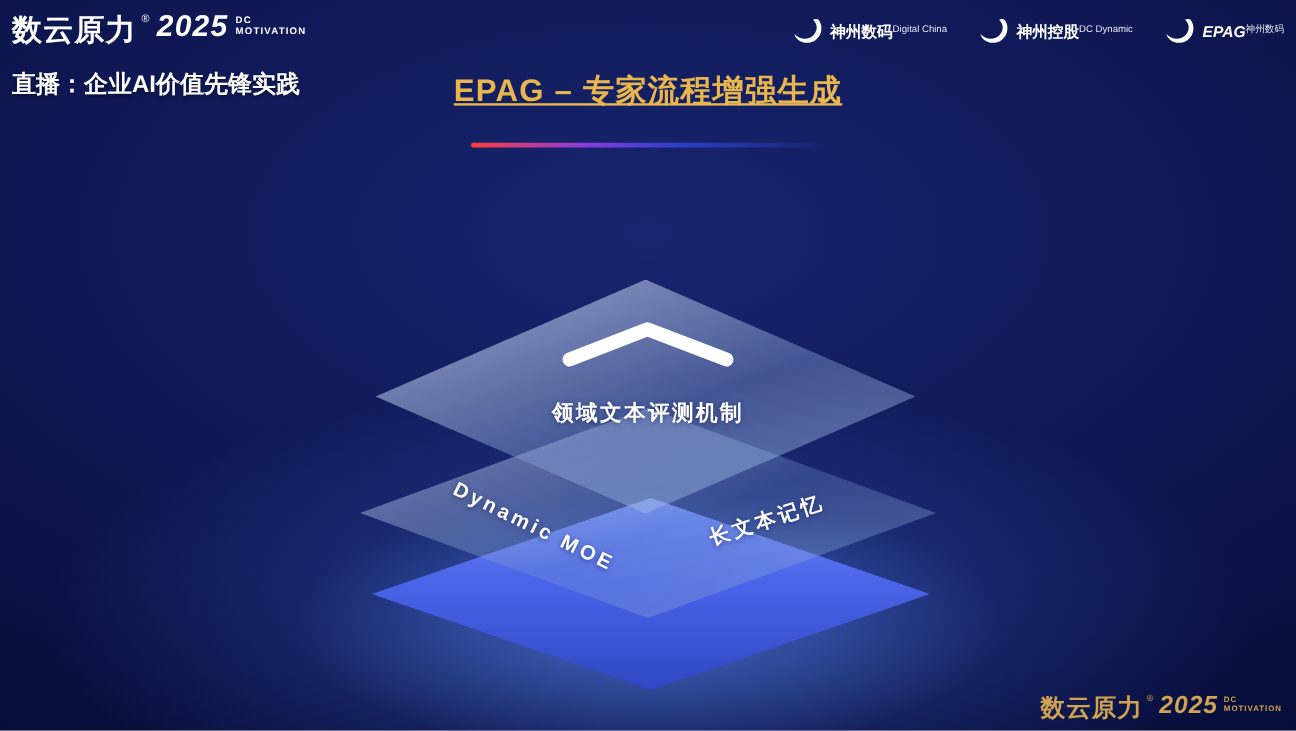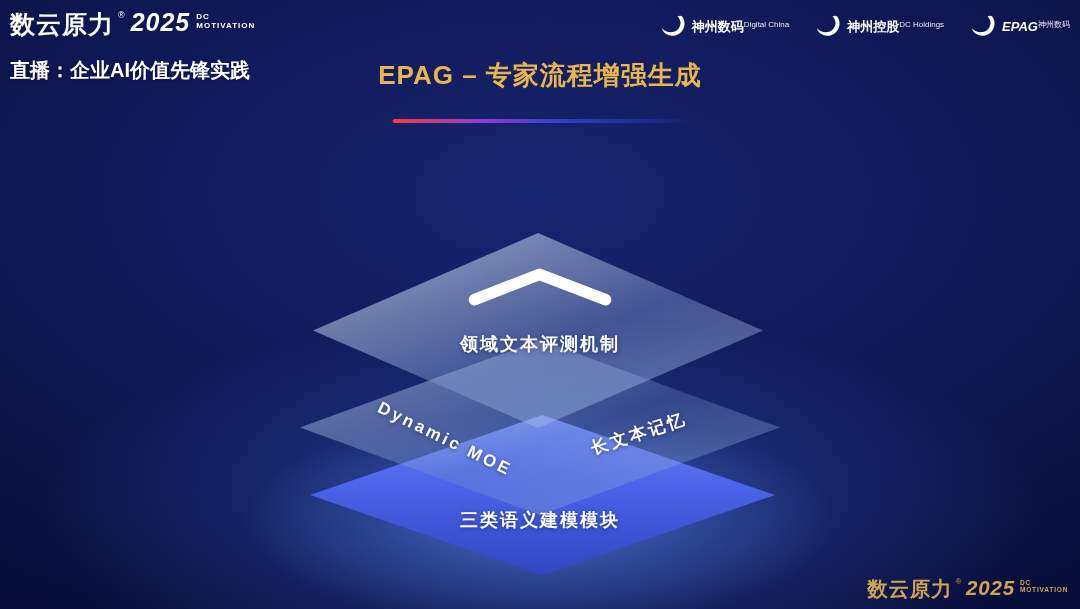--- a/index.html
+++ b/index.html
@@ -14,21 +14,21 @@
   .brand-reg{font-size:9px;margin-top:2px;}
   .brand-year{font-size:25px;font-weight:bold;font-style:italic;letter-spacing:1px;margin-left:2px;}
   .brand-tag{display:flex;flex-direction:column;font-size:8px;line-height:1.15;
     letter-spacing:1px;font-weight:bold;margin-top:4px;margin-left:2px;}
   .header-brand{position:absolute;left:10px;top:8px;}
   .footer-brand{position:absolute;right:12px;bottom:6px;color:#cfa352;transform:scale(.82);transform-origin:right bottom;}
   
   .live-label{position:absolute;left:10px;top:57px;font-size:20px;font-weight:bold;
     text-shadow:0 1px 3px rgba(0,0,0,.4);text-align:center;}
   .page-title{position:absolute;left:50%;top:58px;transform:translateX(-50%);
-    font-size:26px;font-weight:bold;letter-spacing:1px;color:#e8b64c;white-space:nowrap;}
+    font-size:26px;font-weight:bold;letter-spacing:1px;color:#e8b64c;white-space:nowrap;text-decoration:underline;}
   .partner-logos{position:absolute;right:10px;top:12px;display:flex;gap:26px;align-items:center;}
   .partner-logo{display:flex;align-items:center;gap:6px;}
   .partner-text{display:flex;line-height:1.15;}
   .partner-line1{font-size:13px;font-weight:bold;white-space:nowrap;}
   .partner-line2{font-size:8px;opacity:.9;white-space:nowrap;}
   .divider{position:absolute;left:50%;top:119px;transform:translateX(-50%);
     width:295px;height:4px;border-radius:2px;
     background:linear-gradient(90deg,#ff3c3c 0%,#8a3bdc 32%,#2a41c8 58%,rgba(30,60,160,0.08) 100%);}
   
   .main-title{position:absolute;top:151px;left:0;width:100%;text-align:center;
@@ -88,21 +88,21 @@
       </span>
     </div>
     <div class="partner-logo">
       <span>
         <svg width="26" height="26" viewBox="0 0 40 40">
             <path d="M34 7 C40 14 39 27 30 33 C20 40 6 36 3 25 C10 33 22 33 28 26 C34 19 32 12 27 7 C29 6 32 5 34 7 Z" fill="#ffffff"></path>
           </svg>
       </span>
       <span class="partner-text">
         <span class="partner-line1">神州控股</span>
-        <span class="partner-line2">DC Holdings</span>
+        <span class="partner-line2">DC Dynamic</span>
       </span>
     </div>
     <div class="partner-logo">
       <span>
         <svg width="26" height="26" viewBox="0 0 40 40">
             <path d="M34 7 C40 14 39 27 30 33 C20 40 6 36 3 25 C10 33 22 33 28 26 C34 19 32 12 27 7 C29 6 32 5 34 7 Z" fill="#ffffff"></path>
           </svg>
       </span>
       <span class="partner-text">
         <span class="partner-line1" style="font-style:italic;">EPAG</span>
@@ -122,21 +122,20 @@
 
     <div class="chevron">
       <svg width="160" height="50" viewBox="0 0 165 50">
         <path d="M15 38 L82 12 L150 38" stroke="#ffffff" stroke-width="12" fill="none" stroke-linecap="round" stroke-linejoin="round"></path>
       </svg>
     </div>
 
     <div class="layer-label label-top">领域文本评测机制</div>
     <div class="layer-label label-moe">Dynamic MOE</div>
     <div class="layer-label label-memory">长文本记忆</div>
-    <div class="layer-label label-bottom">三类语义建模模块</div>
   </div>
 
   <div class="brand footer-brand">
     <span class="brand-name">数云原力</span>
       <span class="brand-reg">®</span>
       <span class="brand-year">2025</span>
     <span class="brand-tag">
       <span>DC</span>
       <span>MOTIVATION</span>
     </span>

